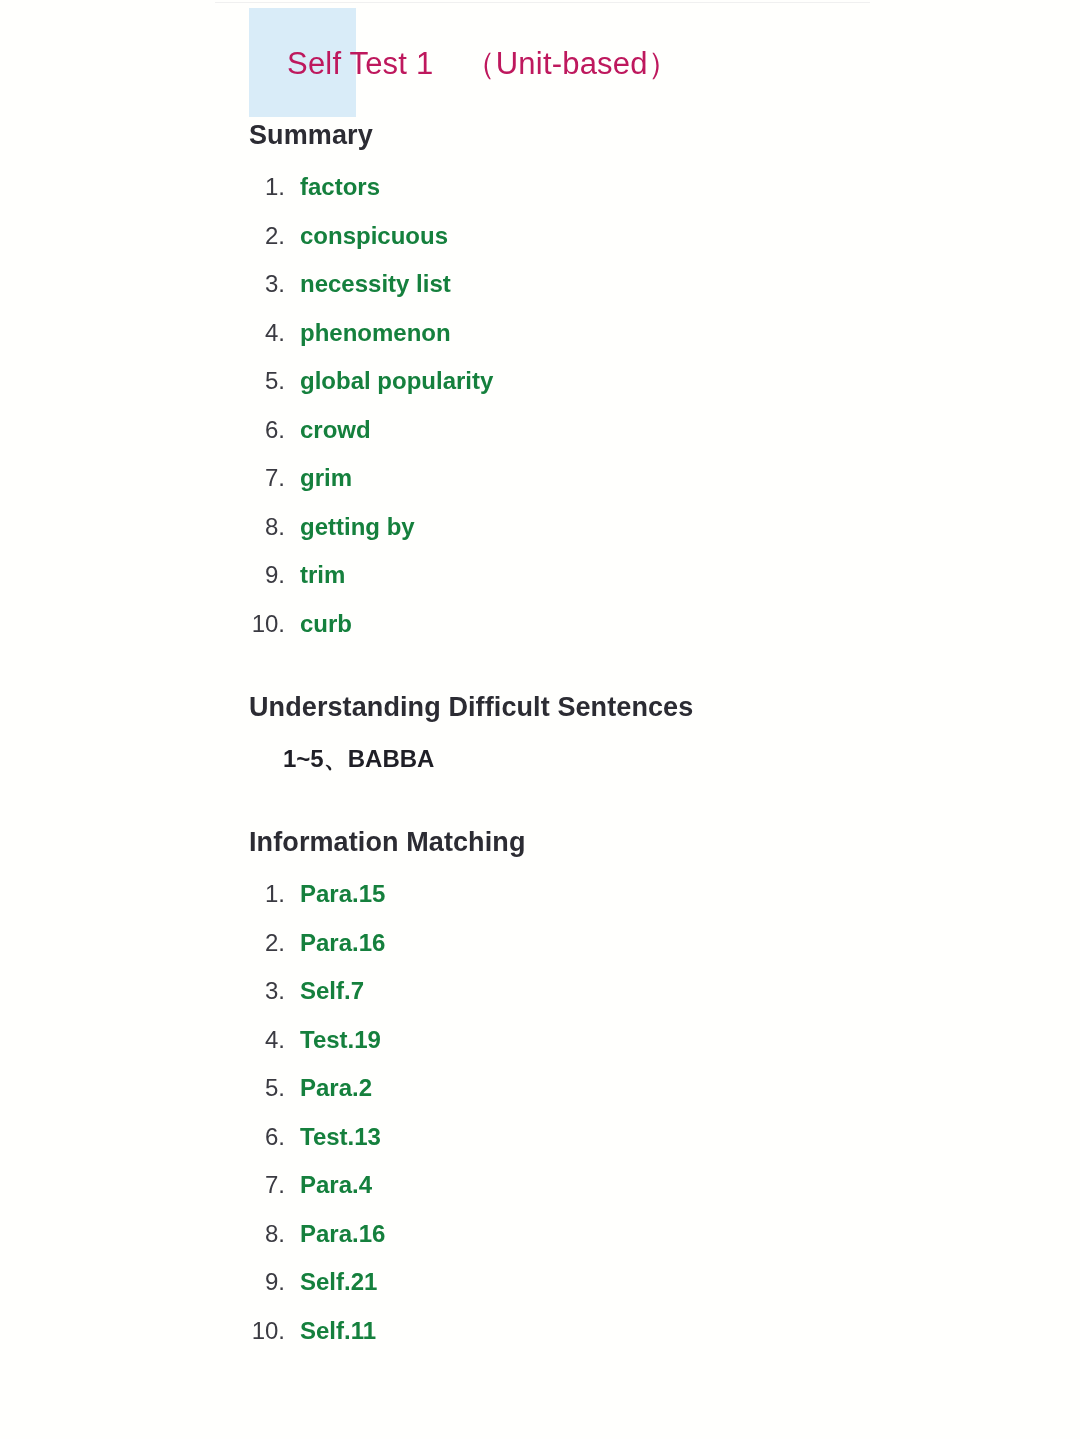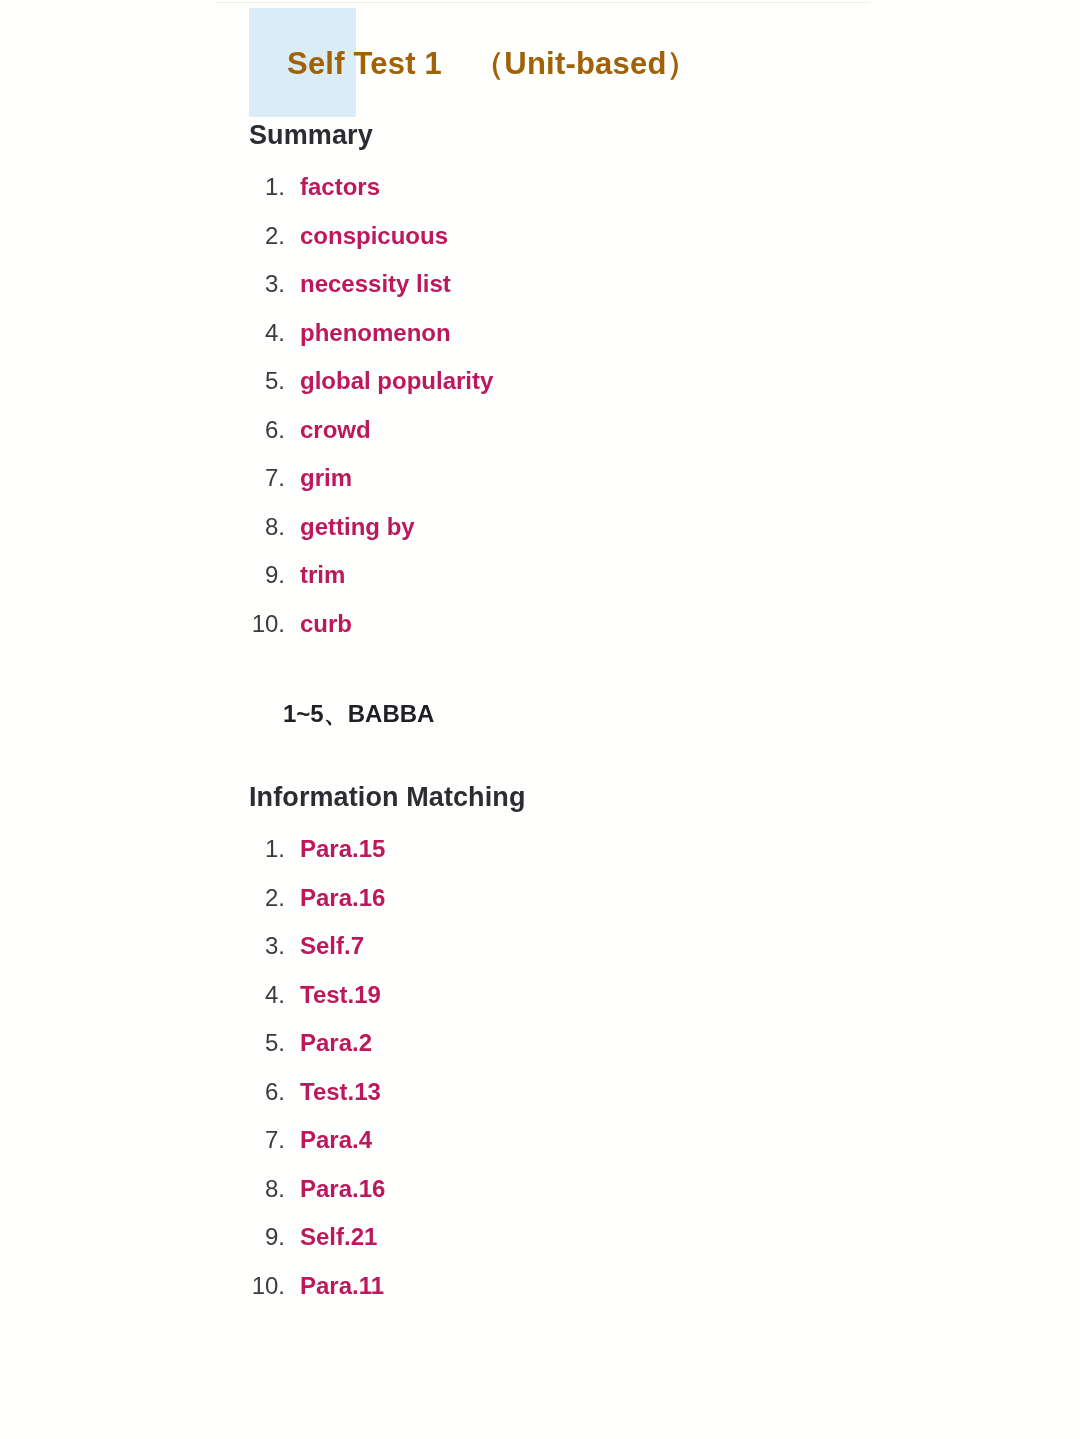--- a/index.html
+++ b/index.html
@@ -49,23 +49,23 @@
     width: 107px;
     height: 109px;
     background: #d9ecf8;
   }
   .doc-title {
     position: absolute;
     left: 38px;
     top: 35px;
     margin: 0;
     font-size: 31px;
-    font-weight: bold;
+    font-weight: normal;
     letter-spacing: 0.2px;
-    color: #a16207;
+    color: #be185d;
     white-space: nowrap;
   }
 
   
   .section {
     margin: 0 0 0 249px;
   }
   .section-sentences { margin-top: 42px; }
   .section-matching  { margin-top: 42px; }
 
@@ -95,21 +95,21 @@
     width: 51px;
     padding-right: 15px;
     text-align: right;
     box-sizing: border-box;
     font-weight: normal;
     color: #3b3b42;
     flex: 0 0 auto;
   }
   .item-text {
     font-weight: bold;
-    color: #be185d;
+    color: #15803d;
     white-space: nowrap;
   }
 
   
   .plain-answer {
     margin: 0;
     padding-left: 34px;
     font-size: 24px;
     font-weight: bold;
     color: #1f1f26;
@@ -168,20 +168,21 @@
           <span class="item-text">trim</span>
         </li>
         <li>
           <span class="item-num">10.</span>
           <span class="item-text">curb</span>
         </li>
       </ol>
   </div>
 
   <div class="section section-sentences">
+    <h2 class="section-heading">Understanding Difficult Sentences</h2>
     <p class="plain-answer">1~5、BABBA</p>
   </div>
 
   <div class="section section-matching">
     <h2 class="section-heading">Information Matching</h2>
     <ol class="answer-list">
         <li>
           <span class="item-num">1.</span>
           <span class="item-text">Para.15</span>
         </li>
@@ -212,18 +213,18 @@
         <li>
           <span class="item-num">8.</span>
           <span class="item-text">Para.16</span>
         </li>
         <li>
           <span class="item-num">9.</span>
           <span class="item-text">Self.21</span>
         </li>
         <li>
           <span class="item-num">10.</span>
-          <span class="item-text">Para.11</span>
+          <span class="item-text">Self.11</span>
         </li>
       </ol>
   </div>
 
 </div>
 
 </body></html>

